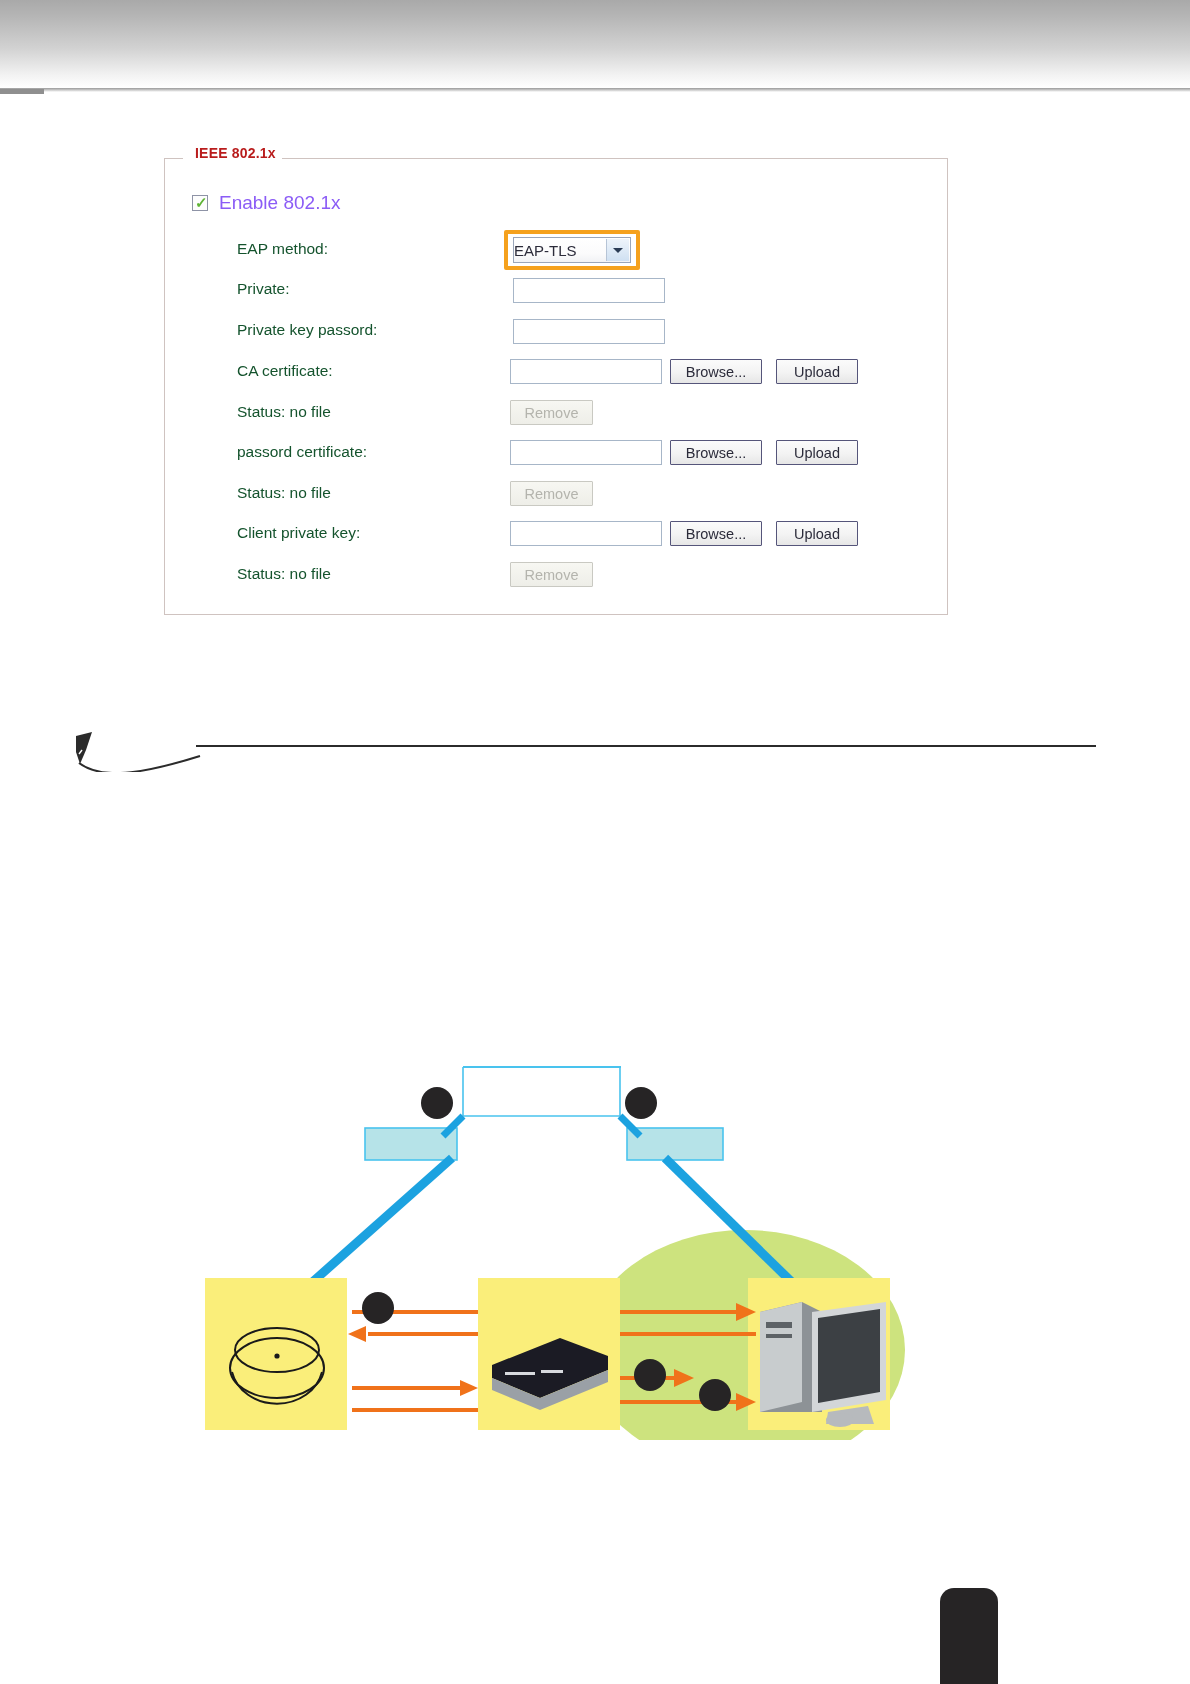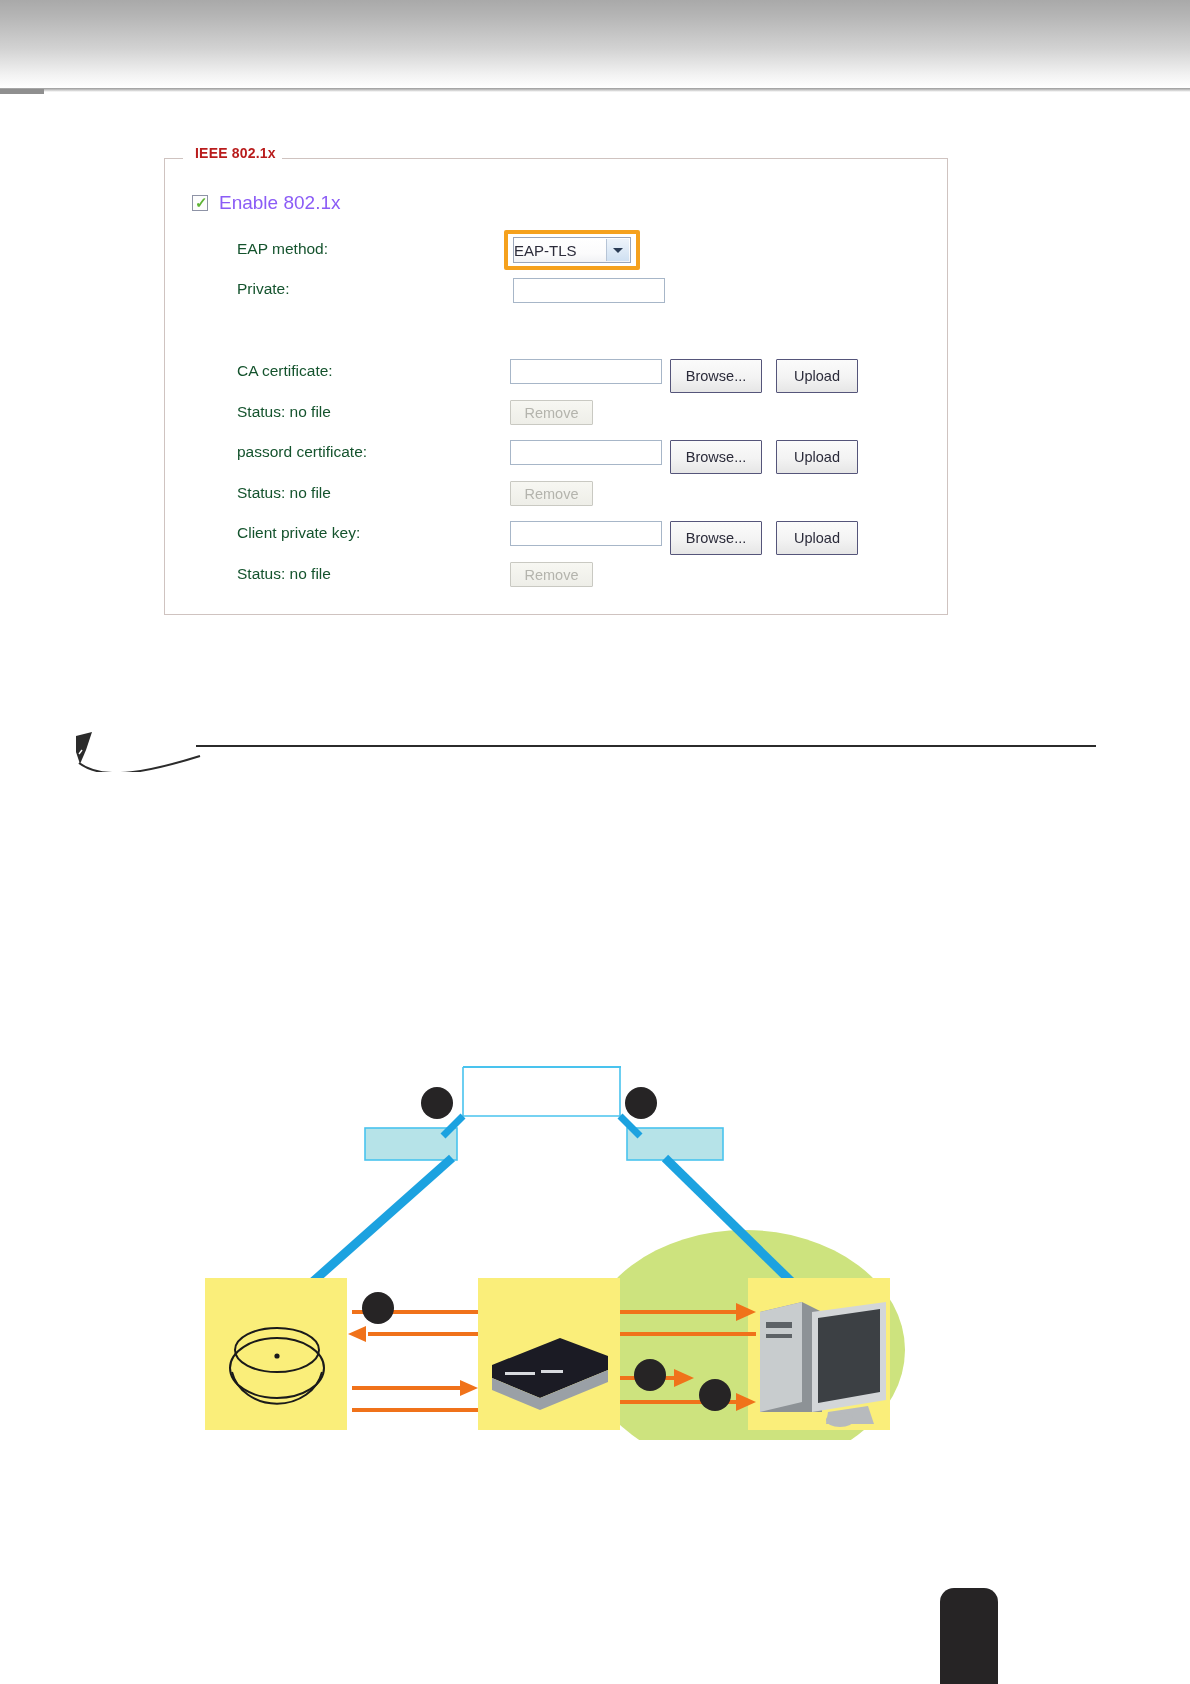--- a/index.html
+++ b/index.html
@@ -165,21 +165,21 @@
     border-top: 5px solid #2b3c55;
   }
   .select-highlight {
     position: absolute;
     border: 4px solid #f5a11d;
     box-sizing: border-box;
     border-radius: 2px;
   }
 
   .btn {
-    height: 34px;
+    height: 25px;
     border: 1px solid #55557a;
     background: linear-gradient(to bottom,#fbfbfb 0%,#f3f3f3 55%,#e6e6e6 100%);
     box-sizing: border-box;
     font-size: 14.5px;
     color: #2b2b3a;
     display: inline-flex;
     align-items: center;
     justify-content: center;
     font-family: "Liberation Sans", sans-serif;
     border-radius: 1px;
@@ -257,20 +257,26 @@
   </div>
   <div class="select-highlight" style="left:339px;top:72px;width:136px;height:40px;"></div>
 
   <div class="frow" style="top:118px;">
     <span class="lbl">Private:</span>
     <span class="fld" style="left:348px;top:2px;">
       <input class="textbox" type="text" placeholder="" style="">
     </span>
   </div>
 
+  <div class="frow" style="top:159px;">
+    <span class="lbl">Private key passord:</span>
+    <span class="fld" style="left:348px;top:2px;">
+      <input class="textbox" type="text" placeholder="" style="">
+    </span>
+  </div>
 
   <div class="frow" style="top:200px;">
     <span class="lbl">CA certificate:</span>
     <span class="fld" style="left:345px;top:1px;">
       <input class="textbox wide" type="text" placeholder="" style="">
     </span>
     <span class="fld" style="left:505px;top:1px;">
       <span class="btn browse">Browse...</span>
     </span>
     <span class="fld" style="left:611px;top:1px;">

